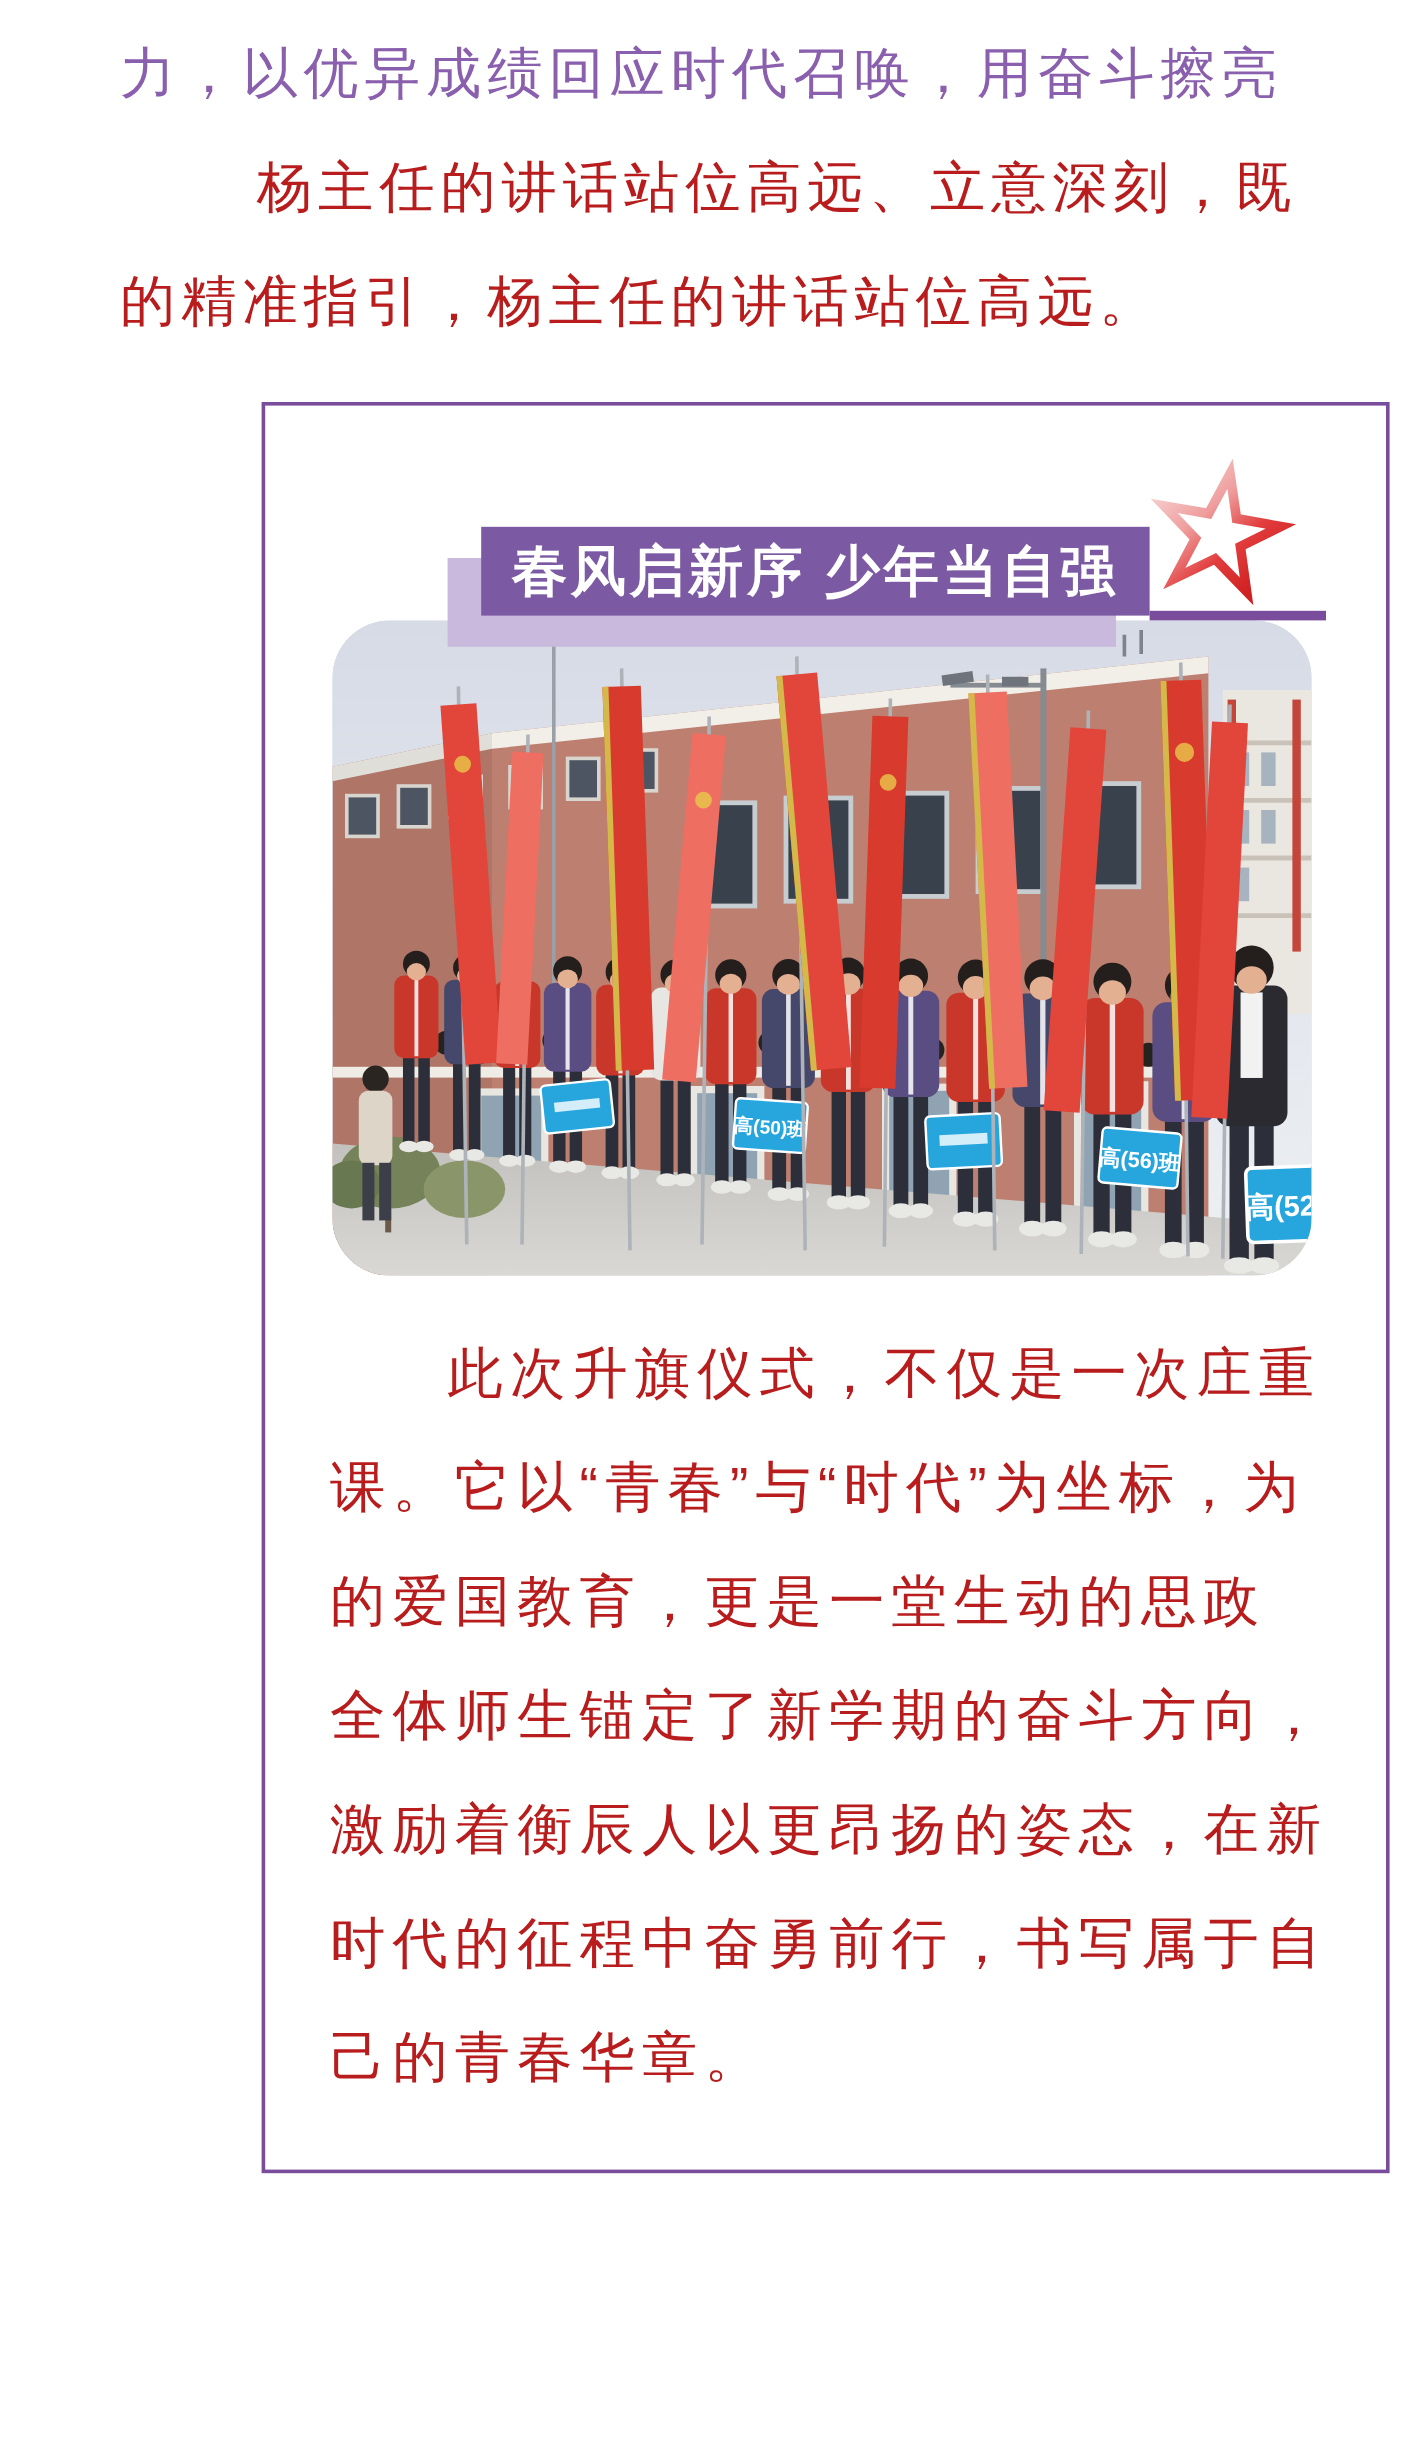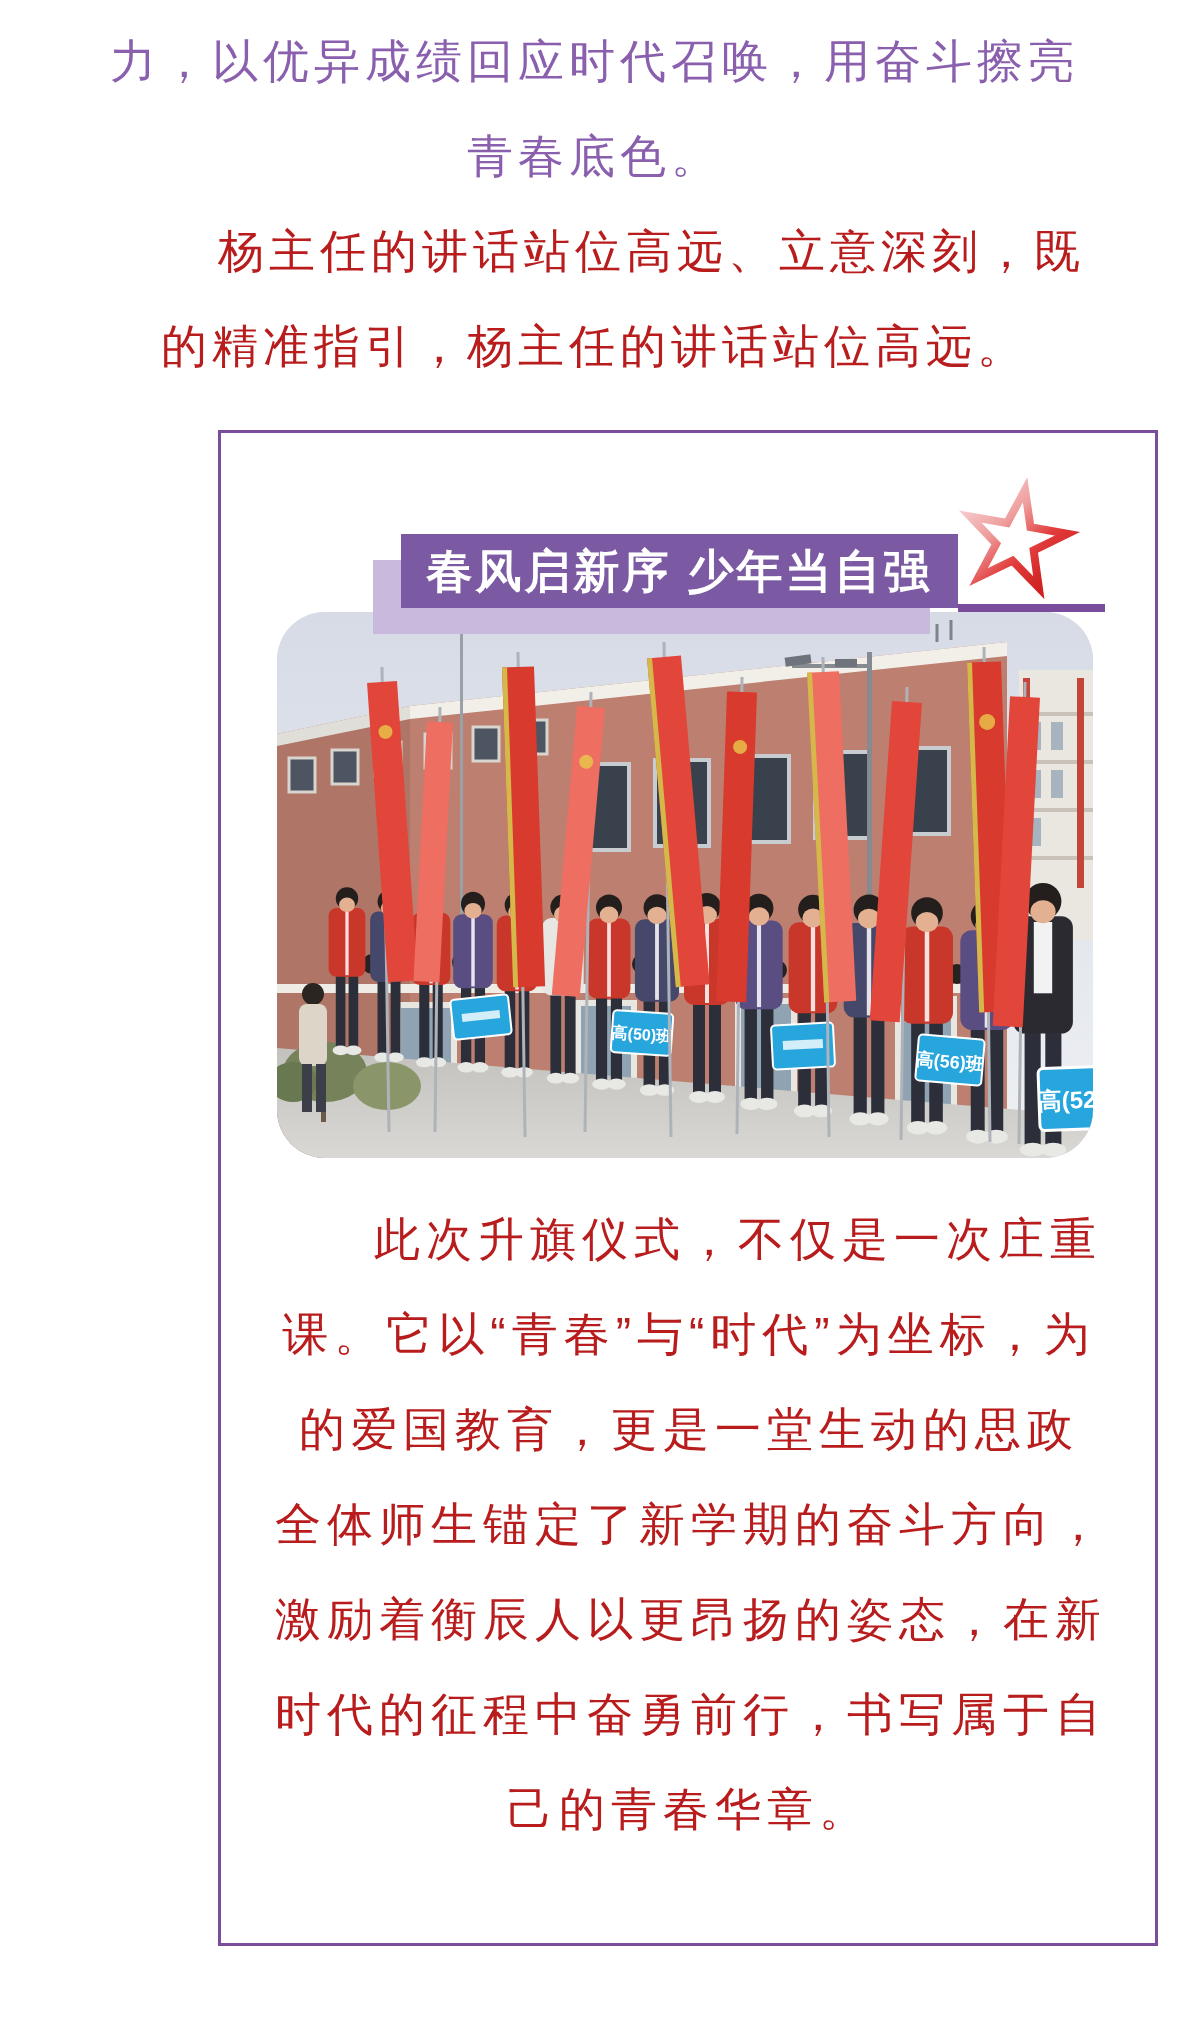--- a/index.html
+++ b/index.html
@@ -1,47 +1,46 @@
 <!DOCTYPE html>
 <html><head>
 <meta charset="utf-8">
 <style>
   html,body{margin:0;padding:0;background:#ffffff;}
   body{font-family:"Liberation Sans","DejaVu Sans",sans-serif;color:#3f3f3f;}
   .page{width:1179px;background:#fff;overflow:hidden;}
   .article{padding:14px 90px 0 100px;}
-  .tline{font-size:46px;line-height:95px;letter-spacing:5px;white-space:nowrap;text-align:center;}
+  .tline{font-size:46px;line-height:95px;letter-spacing:5px;white-space:nowrap;}
   .purple .tline{color:#8a5fae;}
   .dark .tline{color:#b91c1c;}
   .ind{text-indent:114px;}
   .ind-inner{text-indent:98px;}
 
   .feature-box{margin:36px 0 20px 118px;width:934px;border:3px solid #7a4d9c;background:#fff;}
 
   .banner-area{position:relative;height:179px;}
   .banner-shadow{position:absolute;left:152px;top:127px;width:557px;height:74px;background:#c9b9dc;}
   .banner-main{position:absolute;left:180px;top:101px;width:557px;height:74px;background:#7b59a3;}
   .banner-main span{display:block;width:100%;text-align:center;line-height:74px;font-size:46px;font-weight:bold;color:#ffffff;letter-spacing:3px;white-space:nowrap;}
   .banner-bar{position:absolute;left:737px;top:171px;width:147px;height:8px;background:#7a4d9c;}
   .star-wrap{position:absolute;left:730px;top:40px;width:130px;height:135px;}
 
   .photo-frame{margin-left:56px;width:816px;height:546px;border-radius:48px;overflow:hidden;background:#d8dde5;}
 
-  .inner-text{margin:34px 52px 0 54px;padding-bottom:86px;}
+  .inner-text{margin:34px 52px 0 54px;padding-bottom:46px;}
   .inner-text .tline{letter-spacing:6px;}
 </style>
 </head>
 <body>
 
 <div class="page">
   <div class="article">
 
     <div class="purple">
       <div class="tline">力，以优异成绩回应时代召唤，用奋斗擦亮</div>
-      <div class="tline">青春底色。</div>
     </div>
 
     <div class="dark">
       <div class="tline ind">杨主任的讲话站位高远、立意深刻，既</div>
       <div class="tline">的精准指引，杨主任的讲话站位高远。</div>
     </div>
 
     <div class="feature-box">
 
       <div class="banner-area">

